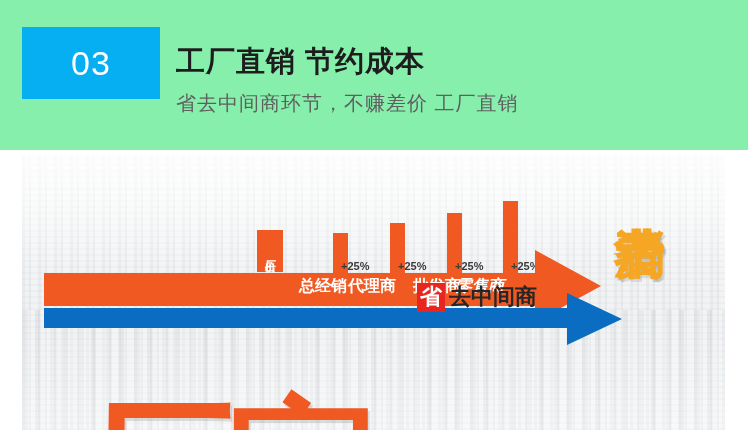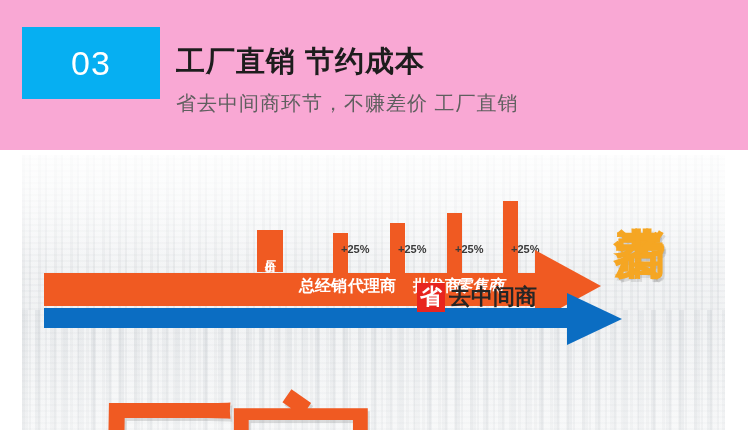--- a/index.html
+++ b/index.html
@@ -7,21 +7,21 @@
     width:748px; height:446px;
     background:#ffffff;
     font-family:"Liberation Sans", sans-serif;
     overflow:hidden;
     position:relative;
   }
 
   
   #header {
     position:absolute; left:0; top:0; width:748px; height:150px;
-    background:#f9a8d4;
+    background:#86efac;
   }
   #badge {
     position:absolute; left:22px; top:27px; width:138px; height:72px;
     background:#06aff2;
     color:#ffffff;
     font-size:34px; font-weight:400;
     letter-spacing:1px;
     display:flex; align-items:center; justify-content:center;
   }
   #header-title {
@@ -111,20 +111,21 @@
   }
   .chain-name {
     position:absolute;
     color:#ffffff; font-size:16px; font-weight:bold;
     letter-spacing:0px; white-space:nowrap;
   }
   .markup {
     position:absolute;
     color:#3a3a3a; font-size:11px; font-weight:bold;
     white-space:nowrap;
+    margin-top:17px;
   }
 
   
   #orange-arrow {
     position:absolute; left:513px; top:95px;
     width:0; height:0;
     border-top:36px solid transparent;
     border-bottom:36px solid transparent;
     border-left:66px solid #f05a22;
   }

